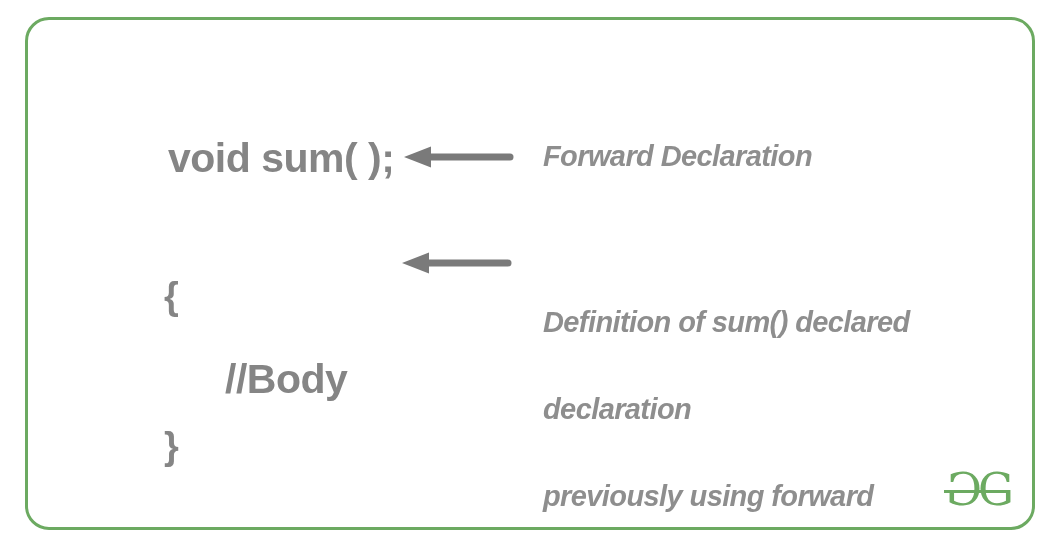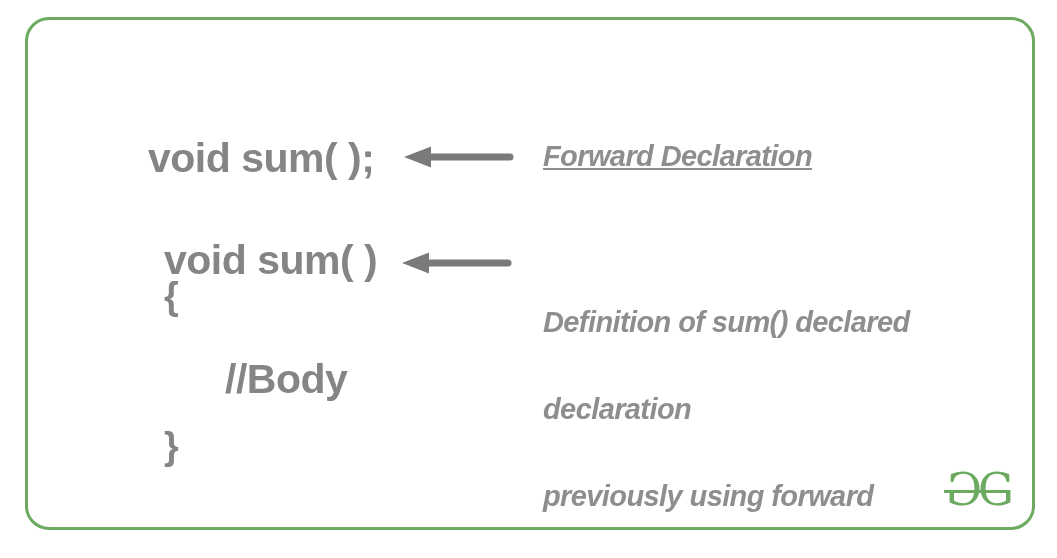--- a/index.html
+++ b/index.html
@@ -64,32 +64,31 @@
     background:currentColor;
   }
 </style>
 </head>
 <body>
 
 <div class="canvas">
 
   <div class="frame"></div>
 
-  <div class="code" style="left:148px; top:138px;">void sum( );</div>
+  <div class="code" style="left:168px; top:138px;">void sum( );</div>
 
   <div class="arrow" style="left:404px; top:145px;">
     <svg viewBox="0 0 113 24" xmlns="http://www.w3.org/2000/svg">
       <line x1="24" y1="12" x2="106" y2="12" stroke="var(--arrow-gray)" stroke-width="7" stroke-linecap="round"></line>
       <polygon points="0,12 27,1.5 27,22.5" fill="var(--arrow-gray)"></polygon>
     </svg>
   </div>
 
-  <div class="ann" style="left:543px; top:142px;text-decoration:underline;">Forward Declaration</div>
+  <div class="ann" style="left:543px; top:142px;">Forward Declaration</div>
 
-  <div class="code" style="left:164px; top:240px;">void sum( )</div>
 
   <div class="arrow" style="left:402px; top:251px;">
     <svg viewBox="0 0 113 24" xmlns="http://www.w3.org/2000/svg">
       <line x1="24" y1="12" x2="106" y2="12" stroke="var(--arrow-gray)" stroke-width="7" stroke-linecap="round"></line>
       <polygon points="0,12 27,1.5 27,22.5" fill="var(--arrow-gray)"></polygon>
     </svg>
   </div>
 
   <div class="ann" style="left:543px; top:250px;">
     <div>Definition of sum() declared</div>

